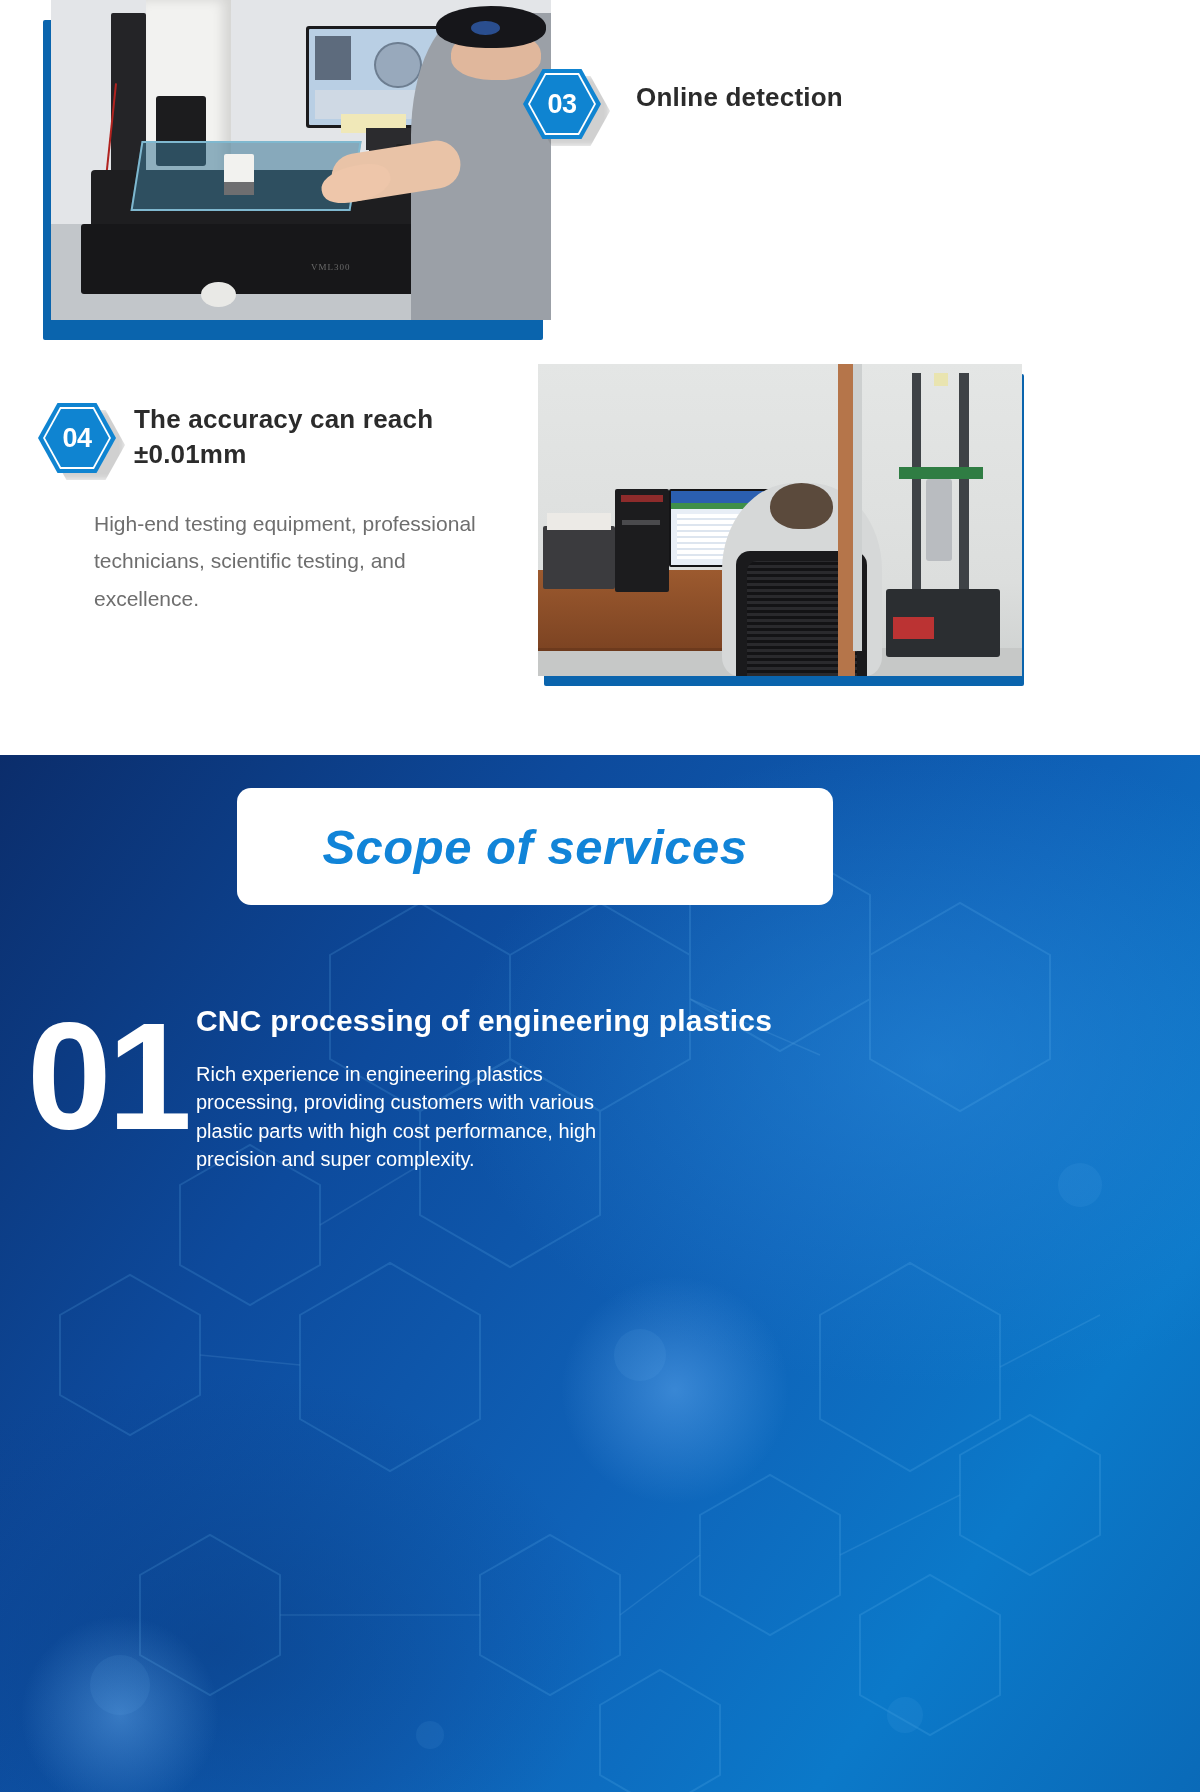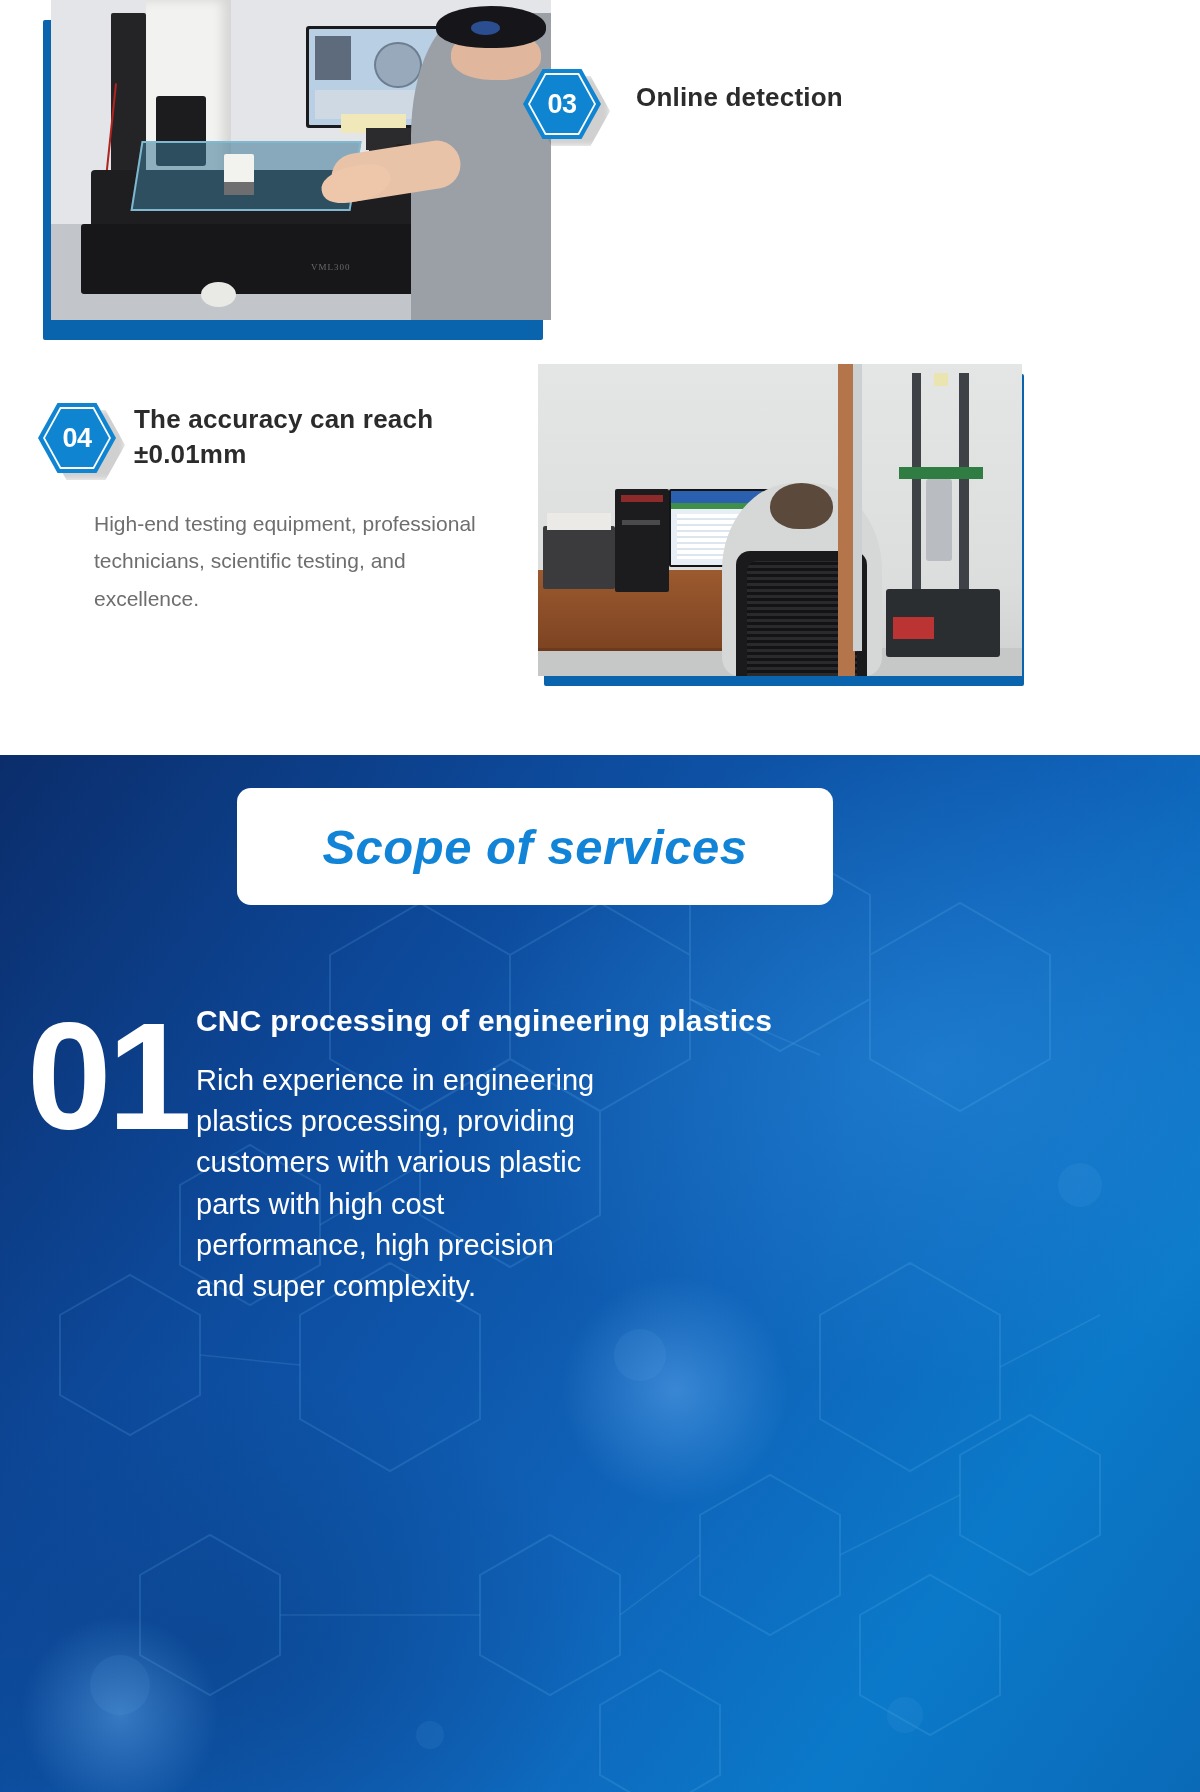--- a/index.html
+++ b/index.html
@@ -158,21 +158,21 @@
 
   .big-num {
     position:absolute; color:#ffffff; font-weight:bold;
     font-size:152px; line-height:1; letter-spacing:-4px;
     font-family:"Liberation Sans", sans-serif;
   }
   .svc-title {
     position:absolute; color:#ffffff; font-size:30px; font-weight:bold; letter-spacing:.2px;
   }
   .svc-body {
-    position:absolute; color:#ffffff; font-size:29px; line-height:1.42;
+    position:absolute; color:#ffffff; font-size:20px; line-height:1.42;
   }
 
   
   .plastic-part { position:absolute; left:612px; top:1030px; width:420px; height:225px; }
 </style>
 </head>
 <body>
 
 <div class="page">
 

